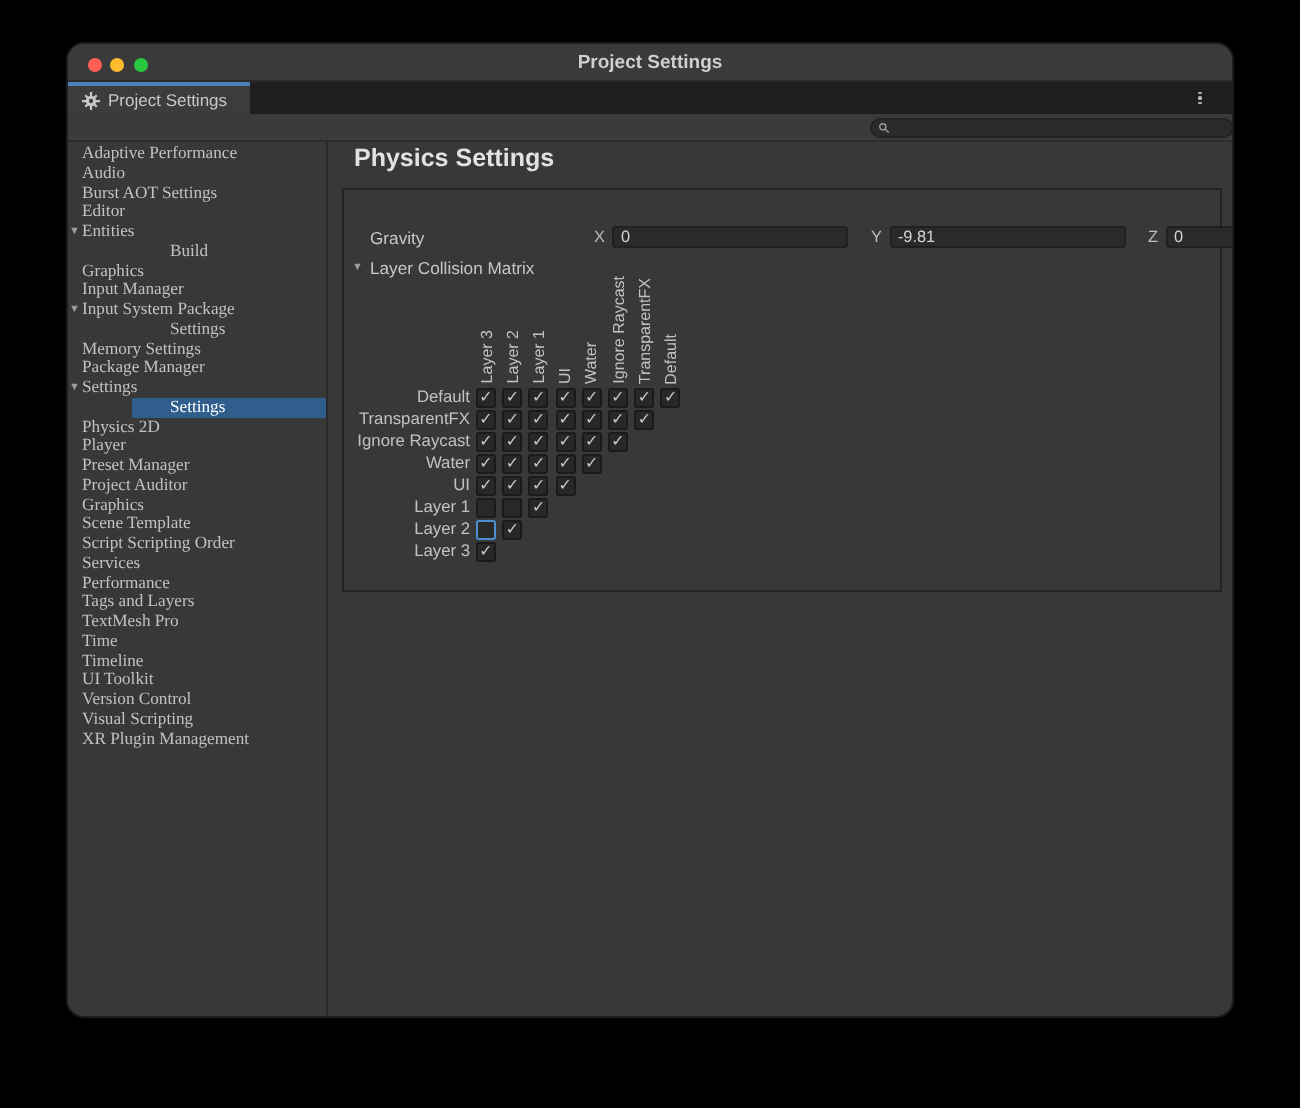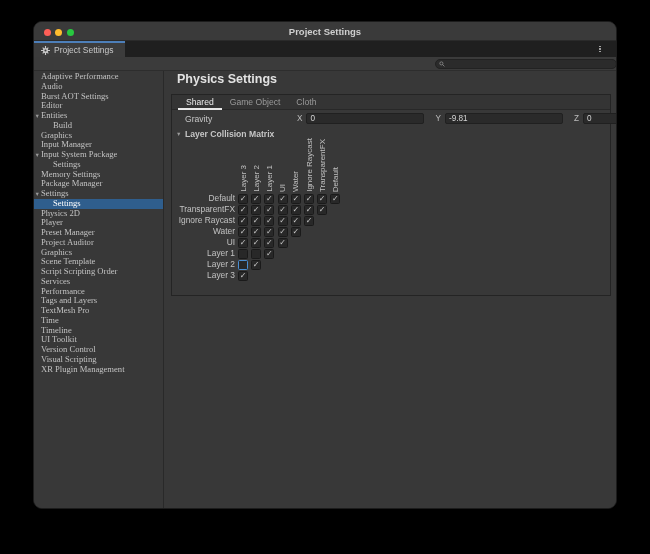--- a/index.html
+++ b/index.html
@@ -45,21 +45,21 @@
   .mag-svg { width:6px; height:6px; margin-right:2px; flex:none; }
 
   
   .bodyarea { position:absolute; left:0; top:49px; width:100%; height:439px; }
   .sidebar { position:absolute; left:0; top:0; width:130px; height:100%;
     background:#383838; border-right:1px solid #292929; overflow:hidden;font-family:Liberation Serif, serif; }
   .sb-list { position:absolute; left:0; top:1px; width:100%; }
   .sb-row { position:relative; height:9.75px; line-height:9.8px; font-size:8.6px;
     color:#c2c2c2; padding-left:7px; white-space:nowrap; cursor:default; }
   .sb-row.sel { background:#2f5e8d; color:#fff; }
-  .sb-row.ind { padding-left:19px; }
+  .sb-row.ind { padding-left:19px;margin-left:32px; }
   .sb-row .fold { position:absolute; left:0.5px; top:0; font-size:5.5px; color:#9a9a9a; line-height:10px; width:6px; }
 
   
   .content { position:absolute; left:131px; top:0; right:0; bottom:0; background:#383838; }
   .page-title { position:absolute; left:12px; top:1px; font-size:12.5px; font-weight:bold; color:#e2e2e2; }
 
   .panel { position:absolute; left:6px; top:23px; width:440px; height:202px;
     border:1px solid #242424; background:#383838; }
   .ptabs { position:absolute; left:0; top:0; width:100%; height:15px;
     background:#343434; border-bottom:1px solid #282828; display:flex; padding-left:6px; }
@@ -70,21 +70,21 @@
   .gravity-label { position:absolute; left:13px; top:0; font-size:8.6px; color:#c6c6c6; line-height:12px;text-align:right; }
   .axes { position:absolute; left:125px; top:0; width:313px; display:flex; gap:11px; }
   .axis-group { flex:1; display:flex; align-items:center; gap:4px; }
   .axis-name { font-size:8.2px; color:#bdbdbd; flex:none; }
   .axis-group input { flex:1; min-width:0; height:11px; background:#2a2a2a; border:1px solid #202020;
     border-radius:2px; color:#d4d4d4; font-size:8.2px; padding:0 3px; outline:none;
     font-family:"Liberation Sans",sans-serif; }
 
   .foldout-row { position:absolute; left:4px; top:33px; height:11px; display:flex; align-items:center; gap:3px; cursor:pointer; }
   .foldout-row .fold { font-size:5.5px; color:#9a9a9a; width:6px; }
-  .foldout-row .label { font-size:8.6px; color:#c6c6c6;font-weight:bold; }
+  .foldout-row .label { font-size:8.6px; color:#c6c6c6; }
 
   
   .matrix-cols { position:absolute; left:0; top:45px; height:52px; width:100%; }
   .col-label { position:absolute; bottom:0; writing-mode:vertical-rl; transform:rotate(180deg);
     font-size:8px; color:#c2c2c2; white-space:nowrap; line-height:10px; }
   .matrix-rows { position:absolute; left:0; top:98px; width:100%; }
   .m-row { position:absolute; left:0; height:11px; width:100%; }
   .m-label { position:absolute; left:0; width:63px; text-align:right; font-size:8.4px;
     color:#c2c2c2; line-height:11px; white-space:nowrap; }
   .cell { position:absolute; top:0.5px; width:10px; height:10px; background:#282828;
@@ -174,25 +174,20 @@
             <div class="sb-row"><span>Version Control</span></div>
             <div class="sb-row"><span>Visual Scripting</span></div>
             <div class="sb-row"><span>XR Plugin Management</span></div>
           </div>
       </div>
 
       <div class="content">
         <div class="page-title">Physics Settings</div>
 
         <div class="panel">
-          <div class="ptabs">
-              <div class="ptab active">Shared</div>
-              <div class="ptab">Game Object</div>
-              <div class="ptab">Cloth</div>
-            </div>
 
           <div class="gravity-row">
             <span class="gravity-label">Gravity</span>
             <div class="axes">
                 <div class="axis-group">
                   <span class="axis-name">X</span>
                   <input value="0" style="">
                 </div>
                 <div class="axis-group">
                   <span class="axis-name">Y</span>

